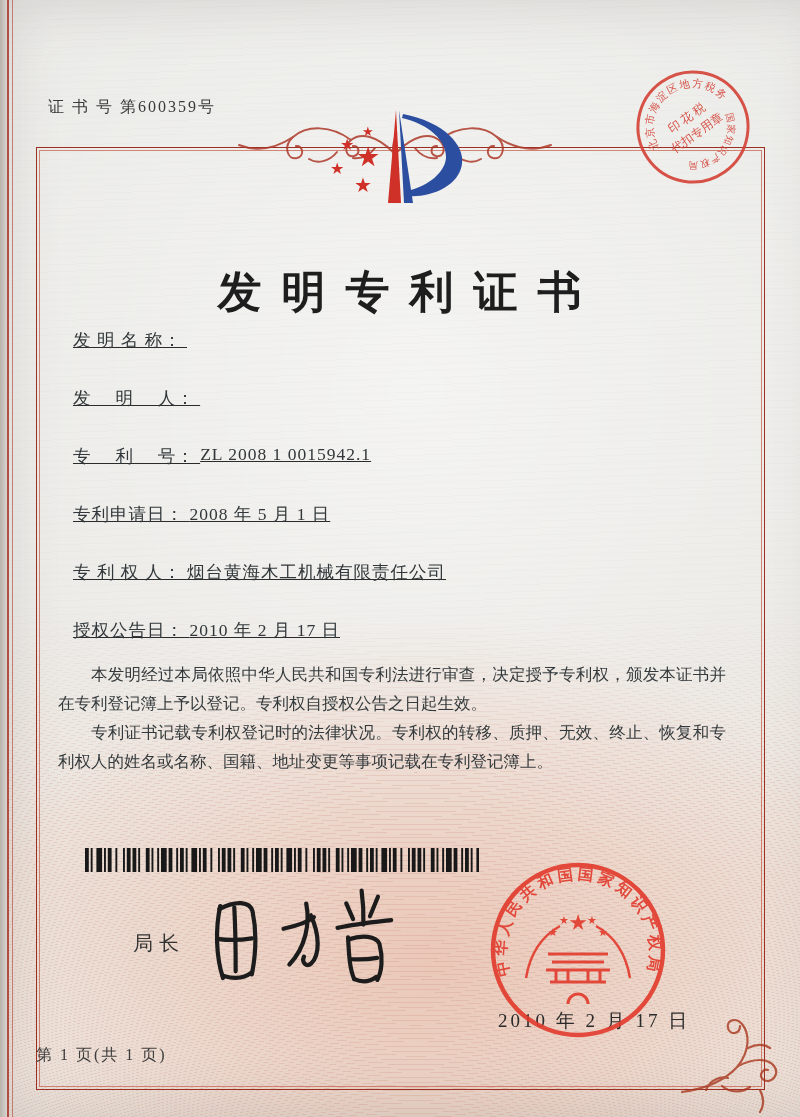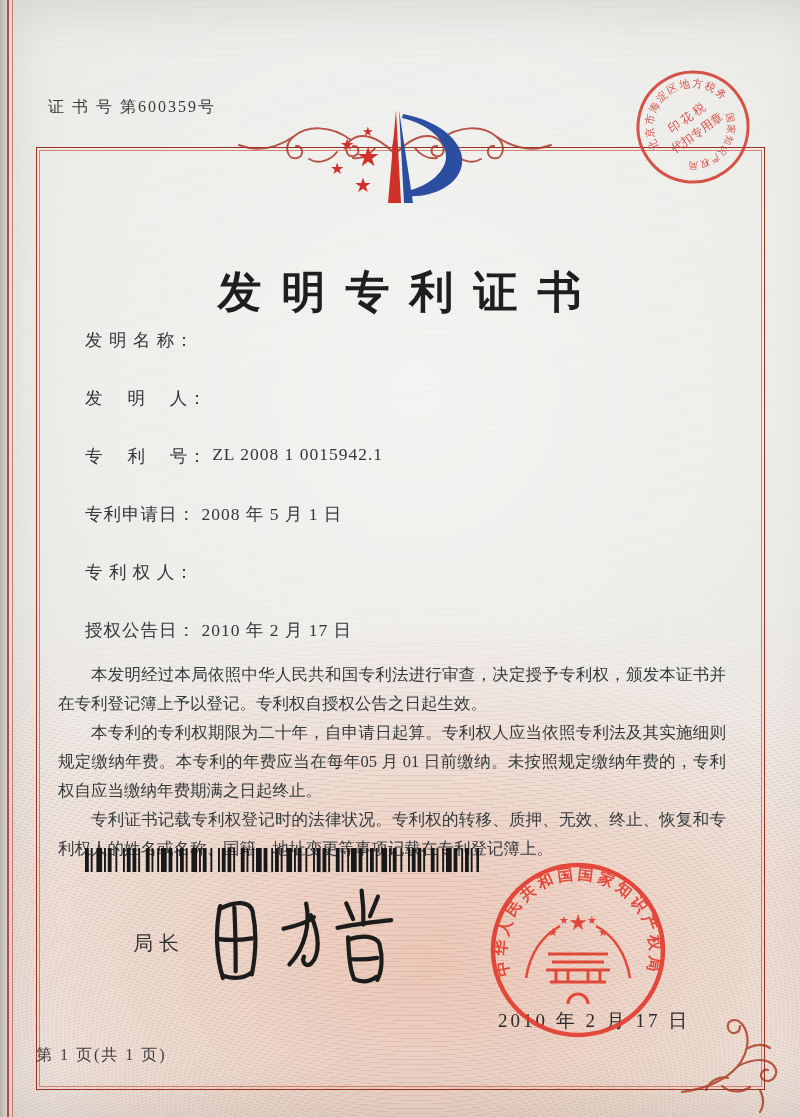--- a/index.html
+++ b/index.html
@@ -33,21 +33,21 @@
   
   .frame{
     position:absolute;left:36px;top:147px;width:727px;height:941px;
     border:1px solid #9a2f22;box-shadow:0 0 0 1px rgba(154,47,34,0) ;
   }
   .frame-inner{position:absolute;left:2px;top:2px;right:2px;bottom:2px;border:1px solid #c96a58;opacity:.8;}
   .txt{position:absolute;}
   .cert-no{left:48px;top:97px;font-size:16px;letter-spacing:2px;color:#3a3a3a;}
   .title{left:36px;top:220px;width:727px;text-align:center;font-size:44px;font-weight:600;
          letter-spacing:20px;text-indent:20px;color:#1e1e1e;margin-top:43px;}
-  .fields{position:absolute;left:85px;top:328px;width:640px;}
+  .fields{position:absolute;left:73px;top:328px;width:640px;text-decoration:underline;}
   .field-row{display:flex;margin-bottom:25px;font-size:17.5px;color:#31373a;height:33px;align-items:flex-start;}
   .field-label{white-space:pre;letter-spacing:1px;}
   .field-value{letter-spacing:1px;}
   .paras{position:absolute;left:58px;top:660px;width:668px;font-size:16.5px;line-height:29px;color:#343a3c;text-align:justify;}
   .paras p{margin:0;text-indent:2em;}
   .barcode{position:absolute;left:85px;top:848px;width:394px;height:24px;}
   .director-row{position:absolute;left:133px;top:930px;font-size:20px;letter-spacing:6px;color:#333;}
   .signature{position:absolute;left:188px;top:878px;width:220px;height:118px;}
   .sr{position:absolute;width:1px;height:1px;overflow:hidden;clip:rect(0 0 0 0);white-space:nowrap;}
   .seal-wrap{position:absolute;left:486px;top:858px;width:184px;height:184px;pointer-events:none;}
@@ -148,30 +148,30 @@
     <div class="field-row">
       <span class="field-label">专　 利　 号： </span>
       <span class="field-value">ZL 2008 1 0015942.1</span>
     </div>
     <div class="field-row">
       <span class="field-label">专利申请日： </span>
       <span class="field-value">2008 年 5 月 1 日</span>
     </div>
     <div class="field-row">
       <span class="field-label">专 利 权 人： </span>
+      <span class="field-value">烟台黄海木工机械有限责任公司</span>
     </div>
     <div class="field-row">
       <span class="field-label">授权公告日： </span>
       <span class="field-value">2010 年 2 月 17 日</span>
     </div>
   </div>
 
   <div class="paras">
     <p>本发明经过本局依照中华人民共和国专利法进行审查，决定授予专利权，颁发本证书并在专利登记簿上予以登记。专利权自授权公告之日起生效。</p>
-    <p>本专利的专利权期限为二十年，自申请日起算。专利权人应当依照专利法及其实施细则规定缴纳年费。本专利的年费应当在每年05 月 01 日前缴纳。未按照规定缴纳年费的，专利权自应当缴纳年费期满之日起终止。</p>
     <p>专利证书记载专利权登记时的法律状况。专利权的转移、质押、无效、终止、恢复和专利权人的姓名或名称、国籍、地址变更等事项记载在专利登记簿上。</p>
   </div>
 
   <svg class="barcode" id="barcode" viewBox="0 0 394 24" preserveAspectRatio="none">
       <rect x="0" y="0" width="3.8" height="24" fill="#181818"></rect>
       <rect x="5.699999999999999" y="0" width="1.9" height="24" fill="#181818"></rect>
       <rect x="11.399999999999999" y="0" width="5.699999999999999" height="24" fill="#181818"></rect>
       <rect x="18.999999999999996" y="0" width="1.9" height="24" fill="#181818"></rect>
       <rect x="22.799999999999994" y="0" width="3.8" height="24" fill="#181818"></rect>
       <rect x="30.399999999999995" y="0" width="1.9" height="24" fill="#181818"></rect>

